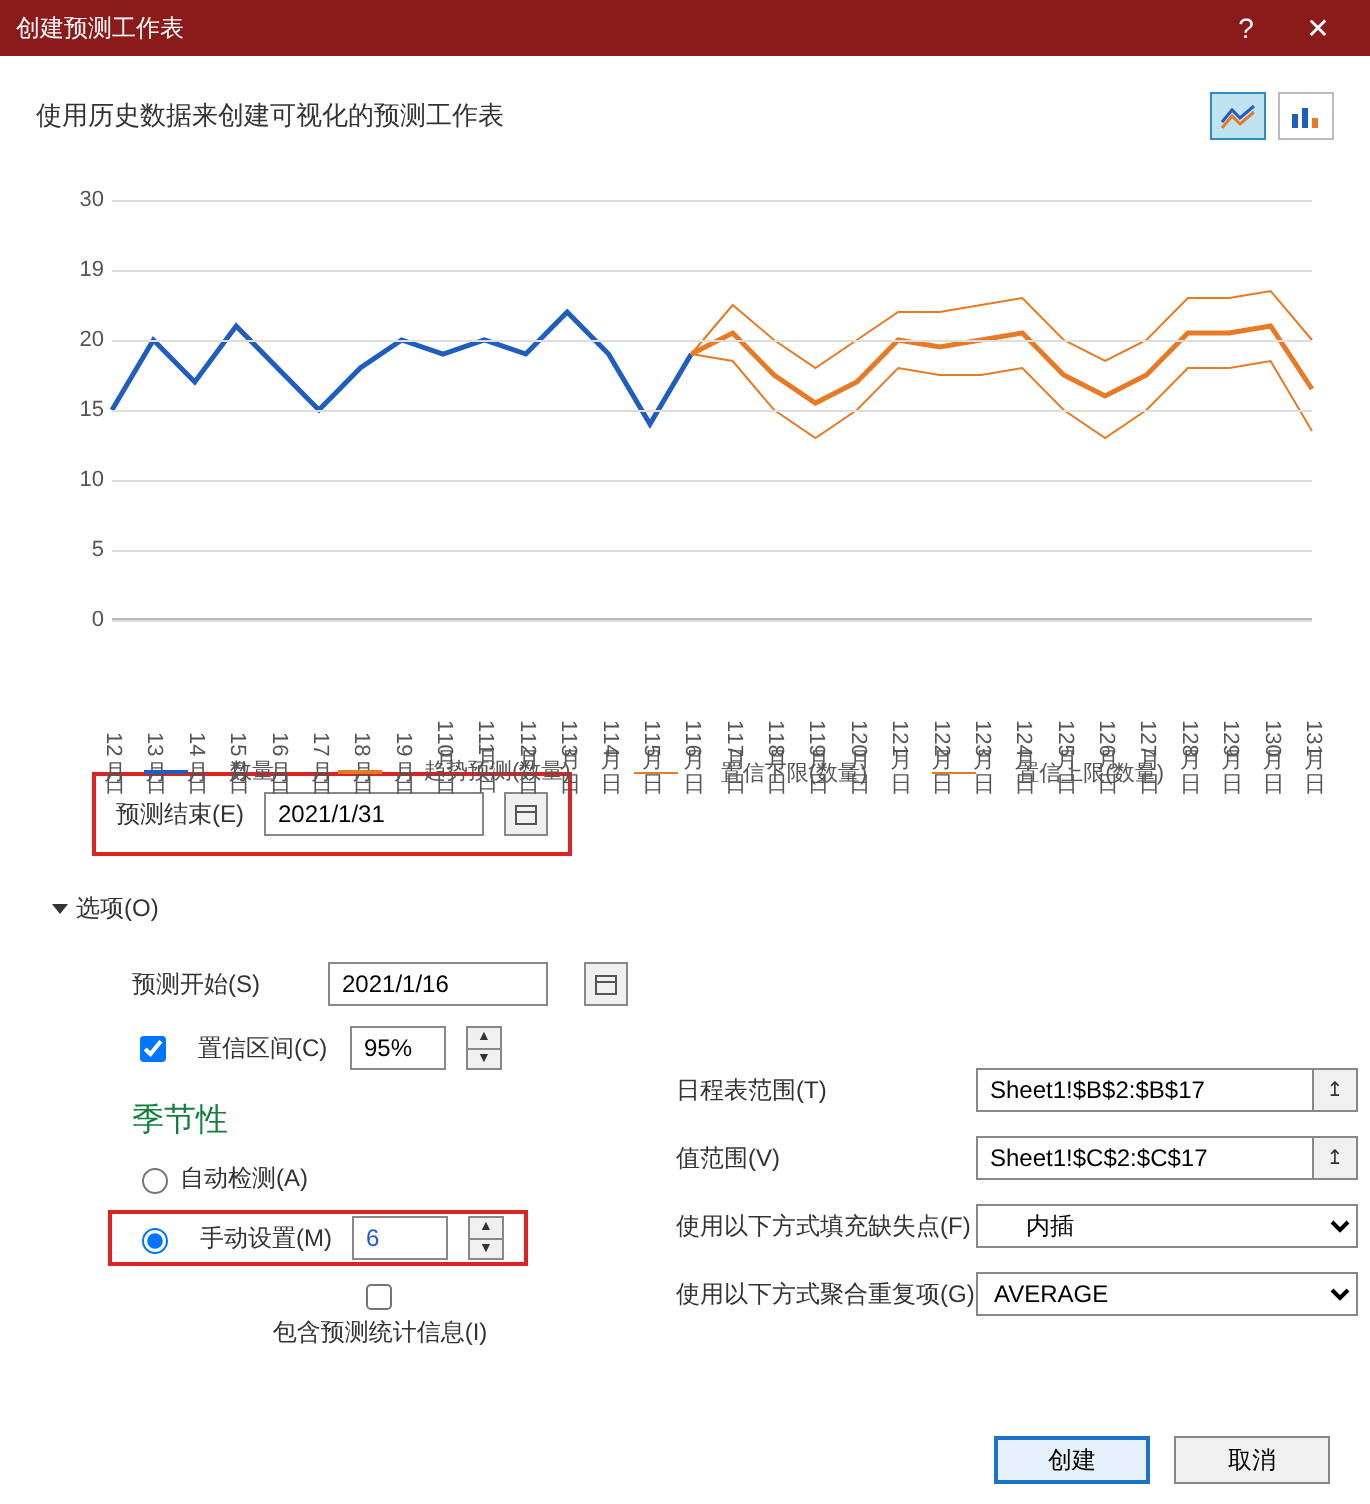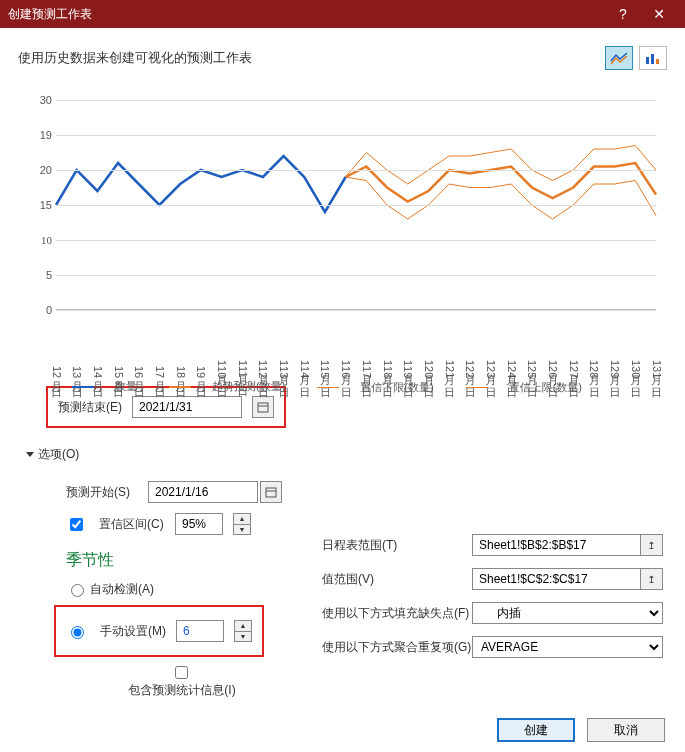--- a/index.html
+++ b/index.html
@@ -92,21 +92,21 @@
           <polyline points="0,105 20.689655172413794,70 41.37931034482759,91 62.06896551724138,63 82.75862068965517,84 103.44827586206897,105 124.13793103448276,84 144.82758620689657,70 165.51724137931035,77 186.20689655172416,70 206.89655172413794,77 227.58620689655172,56 248.27586206896552,77 268.9655172413793,112 289.65517241379314,77" fill="none" stroke="#1f5ebf" stroke-width="2.5"></polyline>
           <polyline points="289.65517241379314,77 310.3448275862069,66.5 331.0344827586207,87.49999999999999 351.7241379310345,101.49999999999999 372.4137931034483,91 393.10344827586204,70 413.7931034482759,73.5 434.48275862068965,70 455.17241379310343,66.5 475.86206896551727,87.49999999999999 496.55172413793105,98 517.2413793103448,87.49999999999999 537.9310344827586,66.5 558.6206896551724,66.5 579.3103448275863,63 600,94.49999999999999" fill="none" stroke="#e77a24" stroke-width="2.5"></polyline>
           <polyline points="289.65517241379314,77 310.3448275862069,80.5 331.0344827586207,105 351.7241379310345,119 372.4137931034483,105 393.10344827586204,84 413.7931034482759,87.49999999999999 434.48275862068965,87.49999999999999 455.17241379310343,84 475.86206896551727,105 496.55172413793105,119 517.2413793103448,105 537.9310344827586,84 558.6206896551724,84 579.3103448275863,80.5 600,115.5" fill="none" stroke="#e77a24" stroke-width="1"></polyline>
           <polyline points="289.65517241379314,77 310.3448275862069,52.5 331.0344827586207,70 351.7241379310345,84 372.4137931034483,70 393.10344827586204,56 413.7931034482759,56 434.48275862068965,52.5 455.17241379310343,49 475.86206896551727,70 496.55172413793105,80.5 517.2413793103448,70 537.9310344827586,49 558.6206896551724,49 579.3103448275863,45.5 600,70" fill="none" stroke="#e77a24" stroke-width="1"></polyline>
         </svg>
     <div class="grid-y" style="top: 210px;"></div>
         <div class="ylabel" style="top: 210px;">0</div>
         <div class="grid-y" style="top: 175px;"></div>
         <div class="ylabel" style="top: 175px;">5</div>
         <div class="grid-y" style="top: 140px;"></div>
-        <div class="ylabel" style="top: 140px; font-family: Liberation Serif, serif;">10</div>
+        <div class="ylabel" style="top: 140px;">10</div>
         <div class="grid-y" style="top: 105px;"></div>
         <div class="ylabel" style="top: 105px;">15</div>
         <div class="grid-y" style="top: 70px;"></div>
         <div class="ylabel" style="top: 70px;">20</div>
         <div class="grid-y" style="top: 35px;"></div>
         <div class="ylabel" style="top: 35px;">19</div>
         <div class="grid-y" style="top: 0px;"></div>
         <div class="ylabel" style="top: 0px;">30</div>
       </div>
     <div class="xlabels" id="xlabels">
@@ -168,21 +168,21 @@
       </span>
     </div>
 
     <div class="row" style="margin-top:10px; margin-left:-16px;">
       <span class="collapse-triangle"></span>
       <span class="lbl"><span>选项(O)</span></span>
     </div>
 
     <div class="two-col">
       <div class="col-left">
-        <div class="row" style="gap:2px; margin-left:24px;">
+        <div class="row" style="gap:18px; margin-left:24px;">
           <span class="lbl" style="width:80px;">预测开始(S)</span>
           <input class="input date-input" value="2021/1/16" style="">
           <span class="icon-btn">
             <svg width="12" height="12">
                 <rect x="1" y="2" width="10" height="9" fill="none" stroke="#555"></rect>
                 <line x1="1" y1="5" x2="11" y2="5" stroke="#555"></line>
               </svg>
           </span>
         </div>
 
@@ -196,21 +196,21 @@
             </div>
         </div>
 
         <div class="section-heading">季节性</div>
 
         <div class="row" style="margin-left:24px;">
           <input type="radio" name="season" class="radio" style="">
           <span class="lbl">自动检测(A)</span>
         </div>
 
-        <div class="redbox" style="margin-left:12px; padding:13px 10px;">
+        <div class="redbox" style="margin-left:12px; padding:1px 10px;">
           <input type="radio" name="season" class="radio" checked="" style="">
           <span class="lbl">手动设置(M)</span>
           <input class="input" style="width: 48px; color: rgb(26, 95, 208);" value="6">
           <div class="spinner">
               <div>▲</div>
               <div>▼</div>
             </div>
         </div>
 
         <div class="row" style="margin-left:24px; margin-top:6px;flex-direction:column;">

